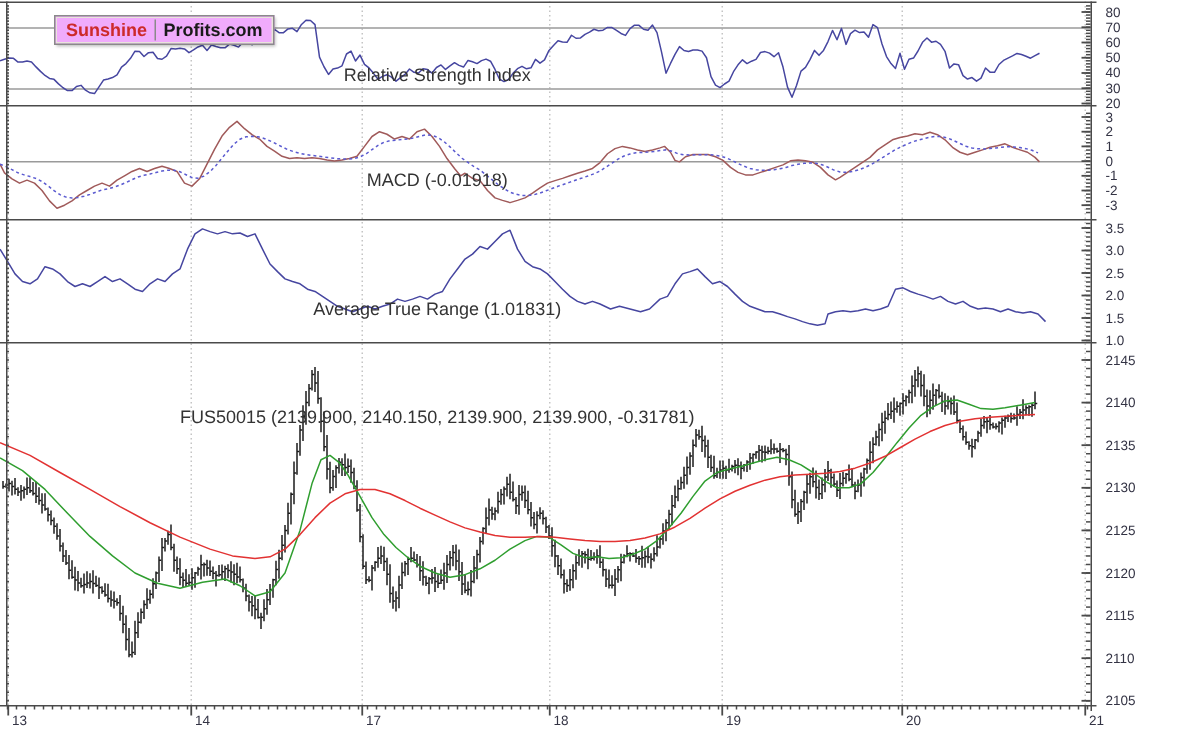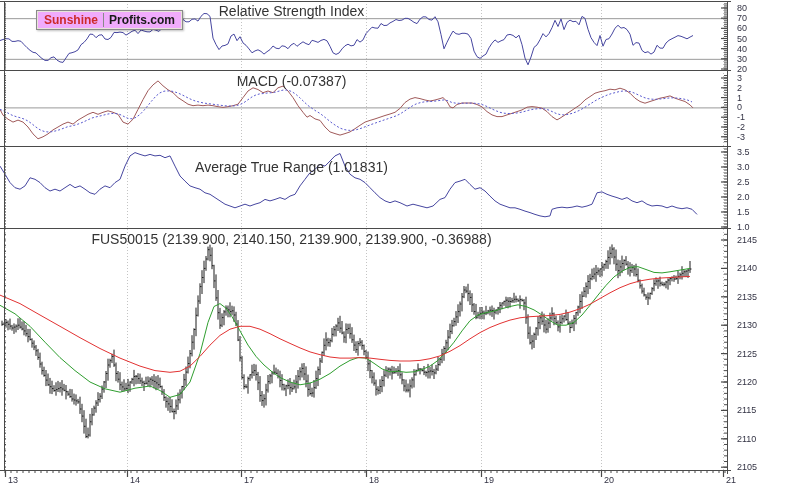--- a/index.html
+++ b/index.html
@@ -1,19 +1,19 @@
 <!DOCTYPE html>
 <html><head>
 <meta charset="utf-8">
 <style>
   html,body{margin:0;padding:0;background:#ffffff;}
   .chart-root{position:relative;width:800px;height:486px;background:#ffffff;overflow:hidden;
     font-family:"Liberation Sans", sans-serif;}
   .chart-root svg{position:absolute;left:0;top:0;}
-  .panel-title{position:absolute;left:0;width:583px;text-align:center;font-size:14px;color:#333;pointer-events:none;}
+  .panel-title{position:absolute;left:0;width:583px;text-align:center;font-size:12px;color:#333;pointer-events:none;margin-top:40px;}
   .logo{position:absolute;left:36px;top:10px;background:#f0abfc;border:1px solid #8a8a8a;
     box-shadow:1px 1px 2px rgba(0,0,0,.25), inset 0 0 0 1px #e8e4da;
     padding:2px 7px;font-size:12px;font-weight:bold;white-space:nowrap;cursor:pointer;}
   .logo .p1{color:#cc2a2a;padding-right:5px;border-right:1px solid #8a8a8a;}
   .logo .p2{color:#1a1a1a;padding-left:5px;}
   text{font-family:"Liberation Sans", sans-serif;}
 </style>
 </head>
 <body>
 
@@ -509,19 +509,19 @@
         <text x="369" y="483" font-size="9" fill="#333344">18</text>
         <line x1="481.5" x2="481.5" y1="470" y2="477" stroke="#4a4a4a" stroke-width="1.2"></line>
         <text x="484" y="483" font-size="9" fill="#333344">19</text>
         <line x1="601.5" x2="601.5" y1="470" y2="477" stroke="#4a4a4a" stroke-width="1.2"></line>
         <text x="604" y="483" font-size="9" fill="#333344">20</text>
         <line x1="723.5" x2="723.5" y1="470" y2="477" stroke="#4a4a4a" stroke-width="1.2"></line>
         <text x="726" y="483" font-size="9" fill="#333344">21</text>
       </g>
     </svg>
   <div class="panel-title" style="top:3px">Relative Strength Index</div>
-  <div class="panel-title" style="top:73px">MACD (-0.07387)</div>
+  <div class="panel-title" style="top:73px">MACD (-0.01918)</div>
   <div class="panel-title" style="top:159px">Average True Range (1.01831)</div>
-  <div class="panel-title" style="top:231px">FUS50015 (2139.900, 2140.150, 2139.900, 2139.900, -0.36988)</div>
+  <div class="panel-title" style="top:231px">FUS50015 (2139.900, 2140.150, 2139.900, 2139.900, -0.31781)</div>
   <div class="logo">
     <span class="p1">Sunshine</span><span class="p2">Profits.com</span>
   </div>
 </div>
 
 </body></html>

